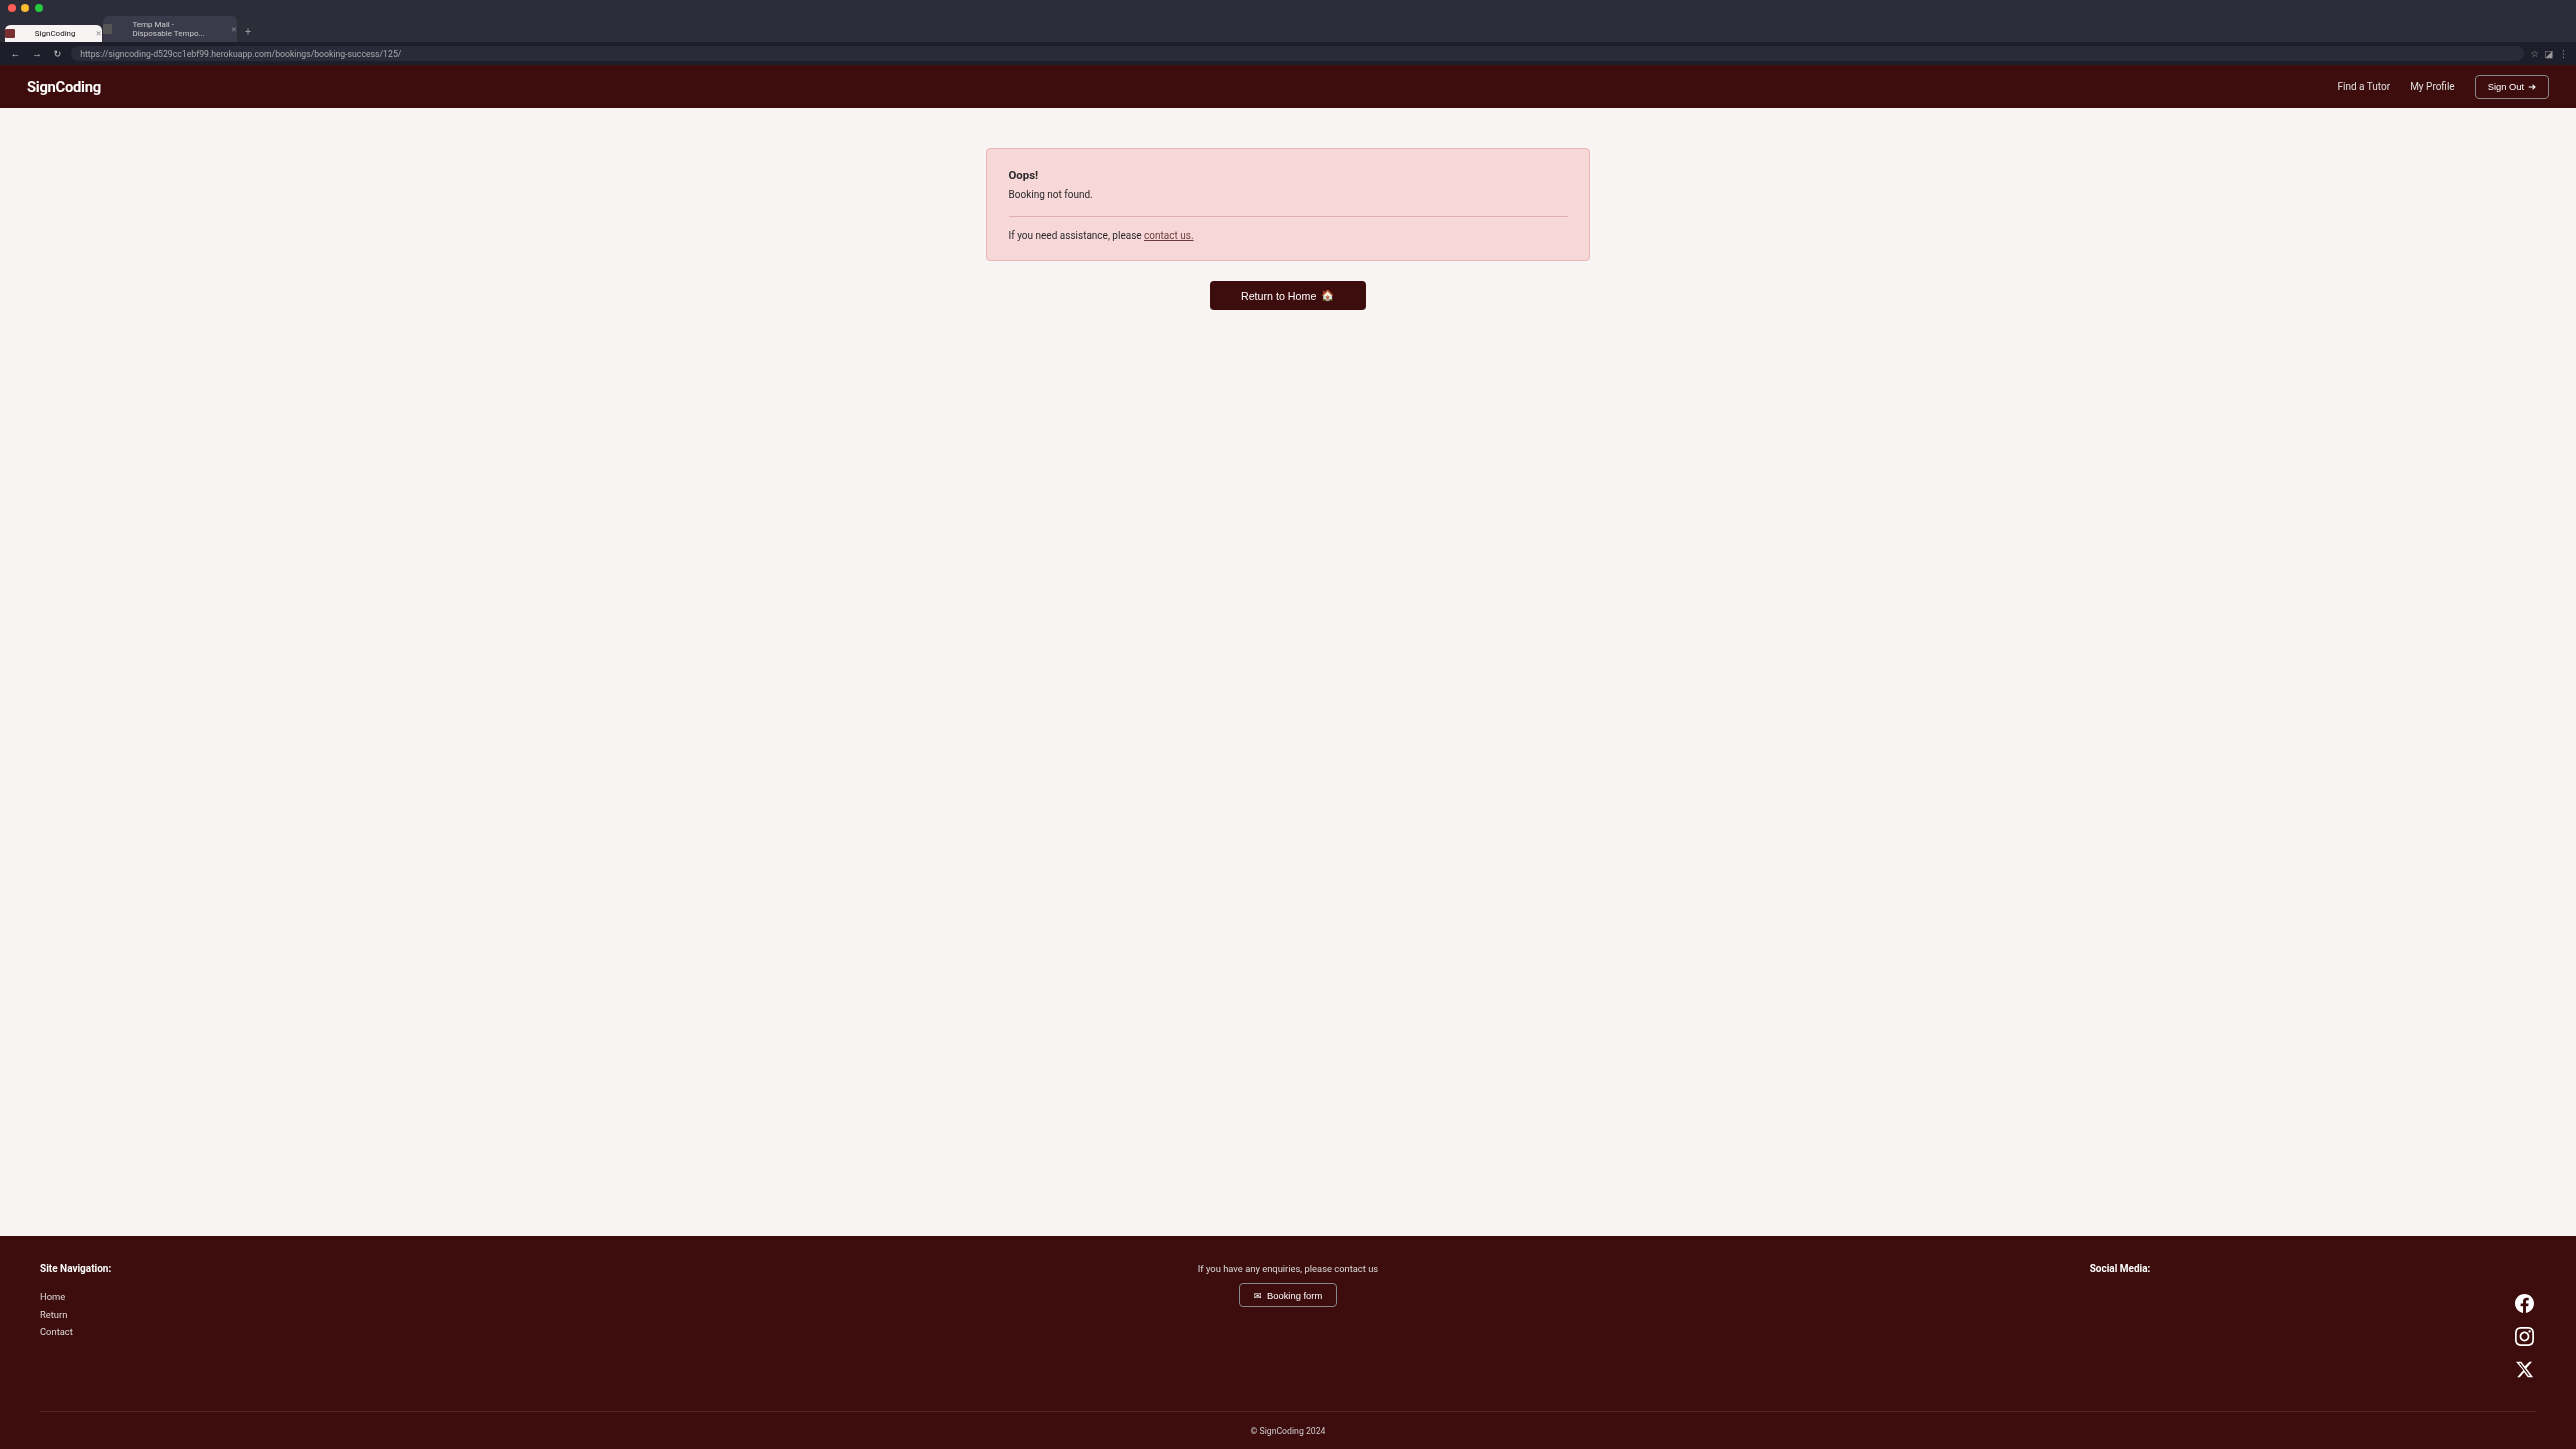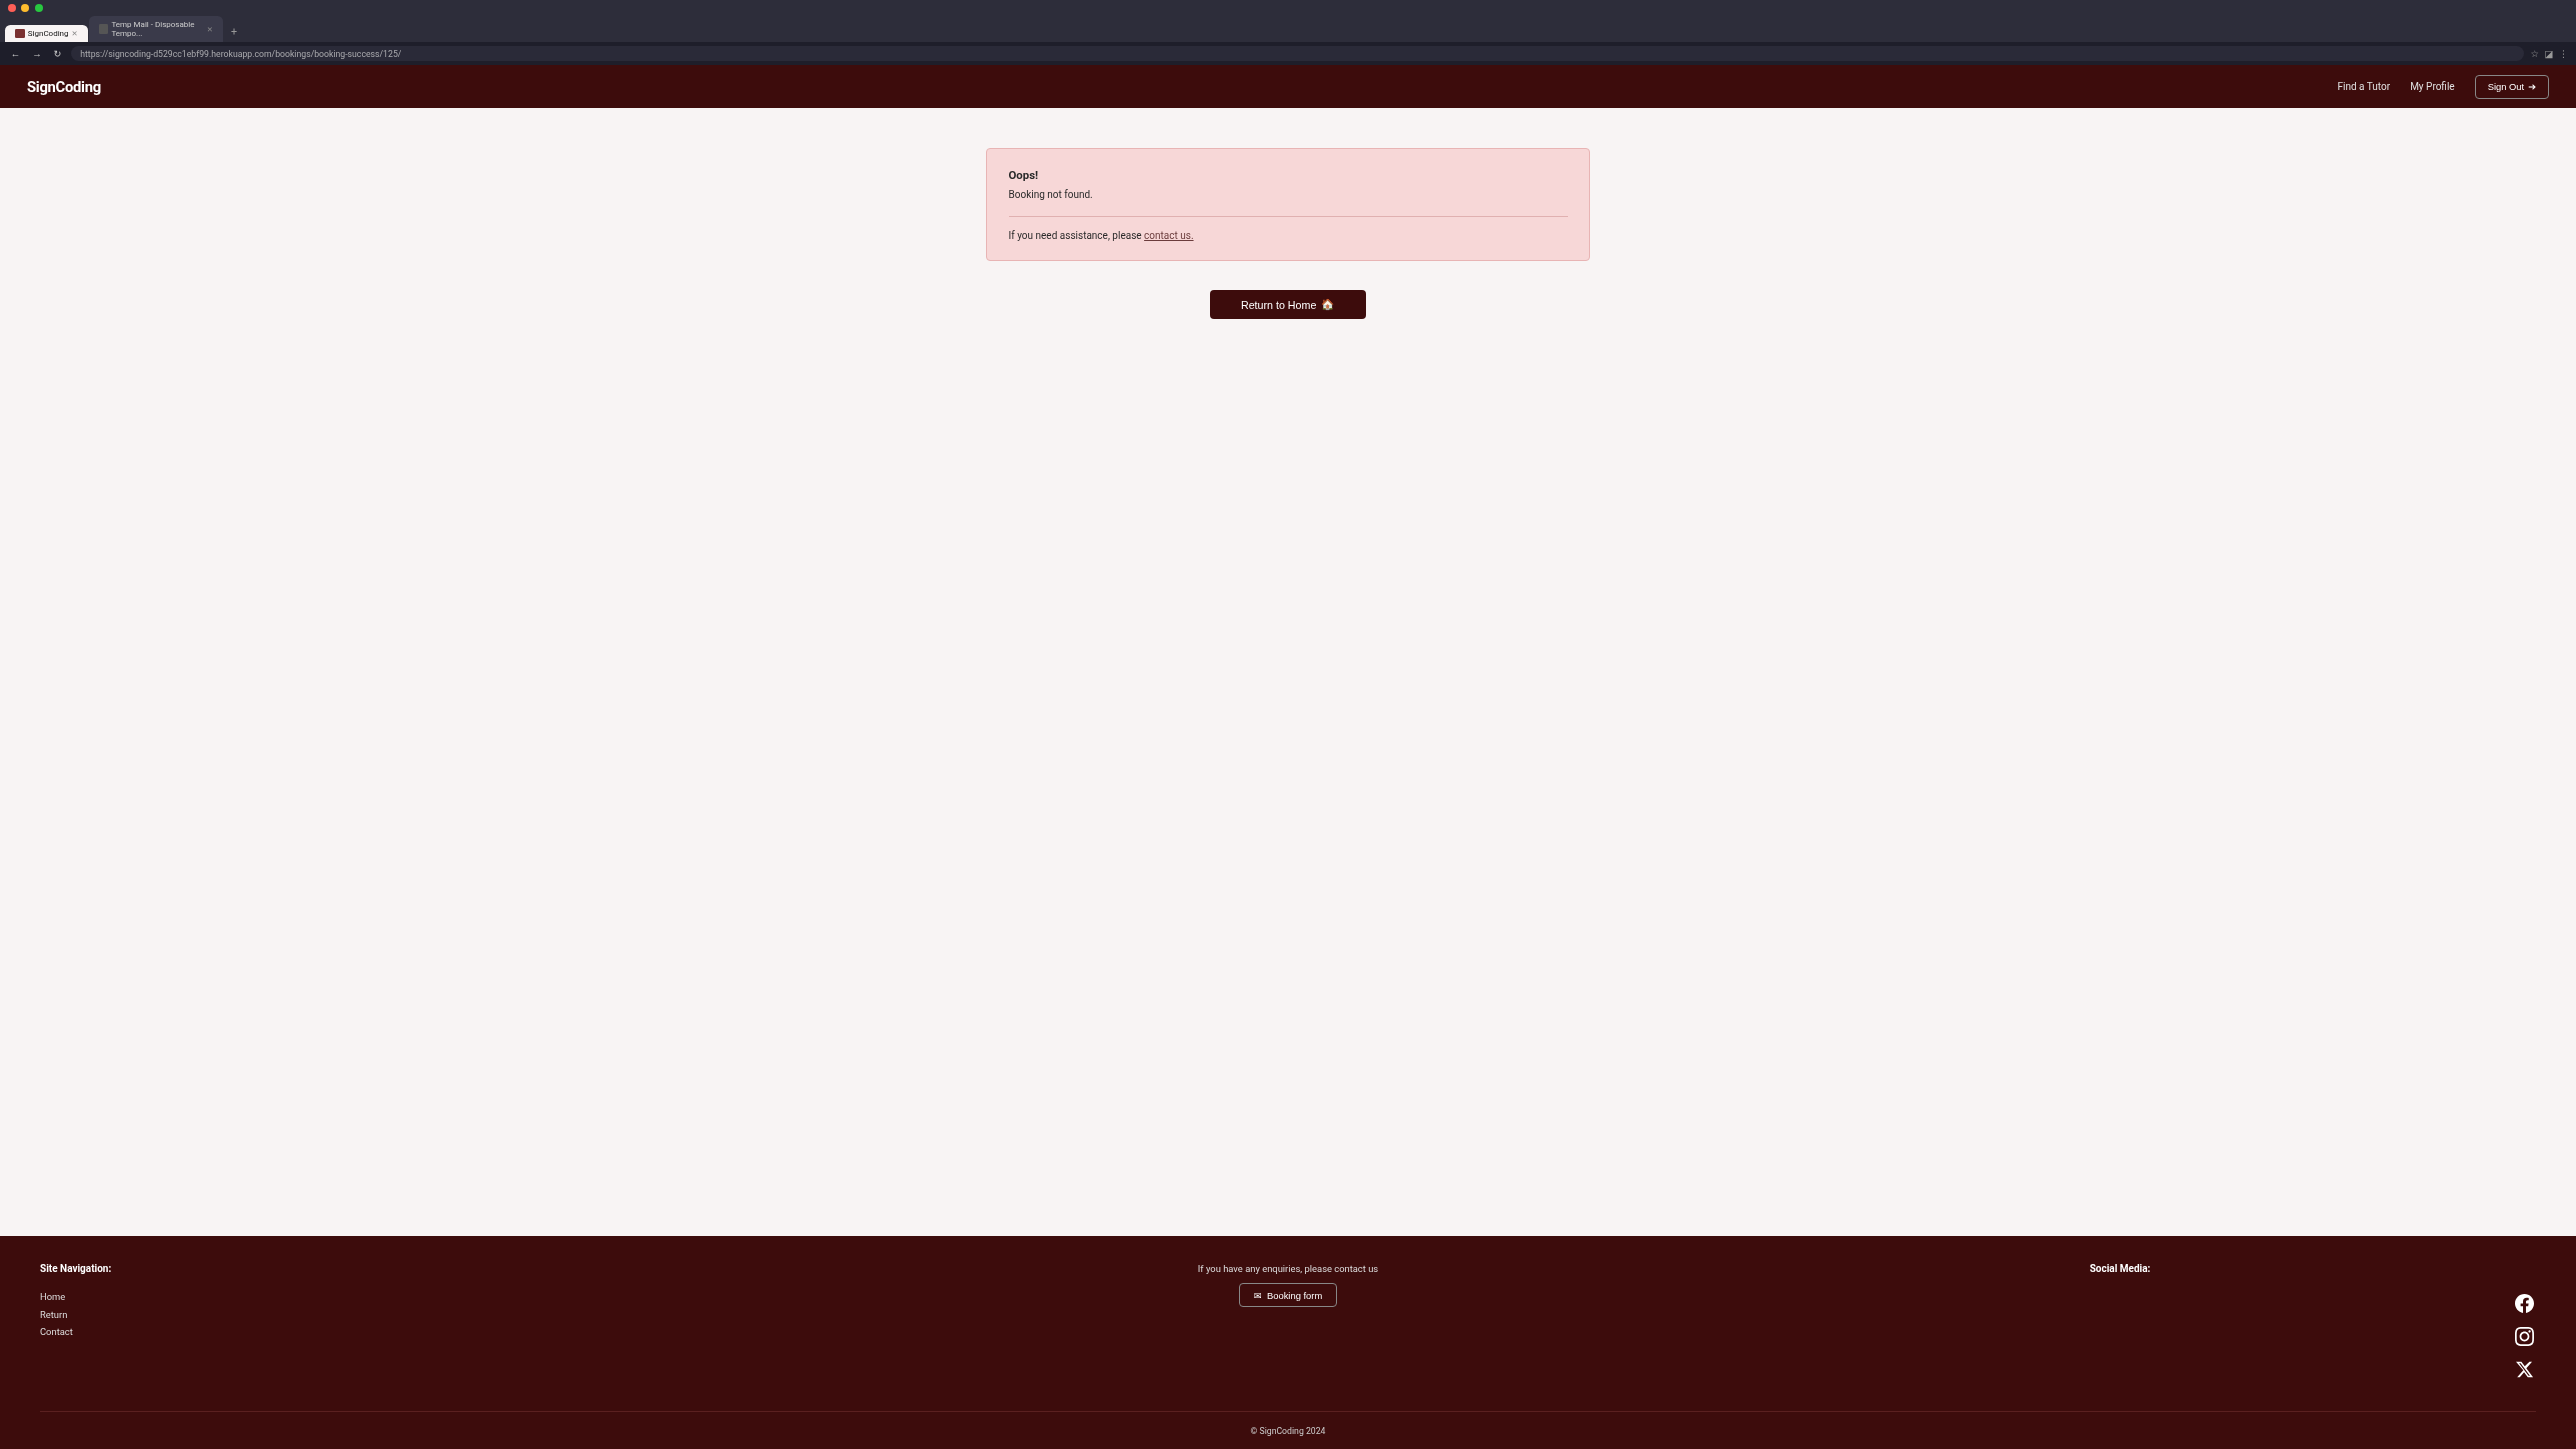--- a/index.html
+++ b/index.html
@@ -44,22 +44,22 @@
       display: flex;
       align-items: flex-end;
       background: #2d2d3a;
       padding: 0 5.4px;
       gap: 1.3px;
     }
 
     .browser-tab {
       display: flex;
       align-items: center;
-      gap: 3px;
-      padding: 4px 10px;
+      gap: 20px;
+      padding: 4px 0;
       border-radius: 5.4px 5.4px 0 0;
       font-size: 8px;
       color: #ccc;
       background: #3a3a4a;
       cursor: pointer;
       max-width: 134px;
     }
 
     .browser-tab.active {
       background: #f8f4f4;
@@ -187,21 +187,21 @@
       margin-bottom: 20px;
     }
 
     .warning-icon {
       font-size: 19px;
       margin-left: 5.4px;
     }
 
     .error-card {
       max-width: 604px;
-      margin: 0 auto 29px;
+      margin: 0 auto 20px;
       background: #f7d7d7;
       border: 0.7px solid #e8b4b4;
       border-radius: 4px;
       padding: 19px 21.5px;
     }
 
     .error-card-title {
       font-size: 11.4px;
       font-weight: 700;
       color: #2a2a2a;

